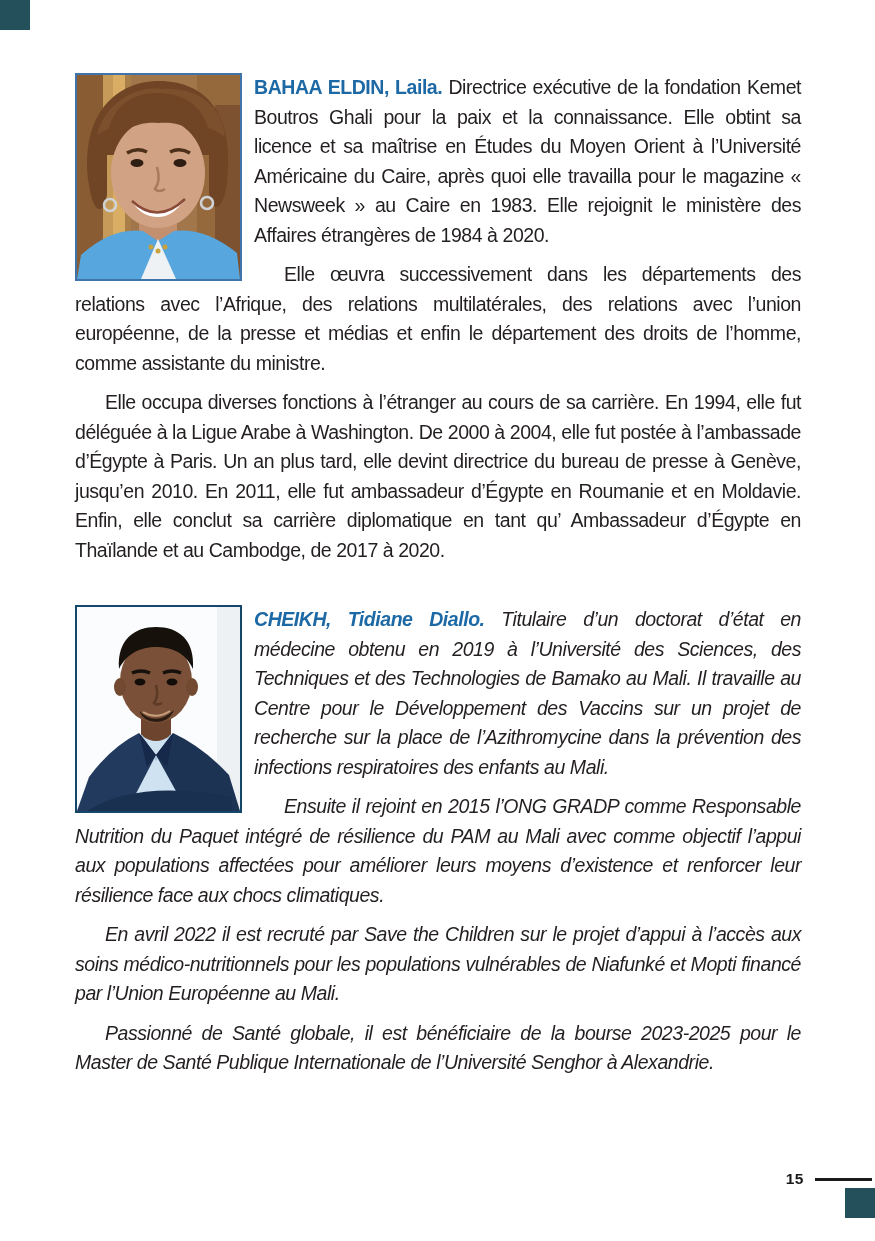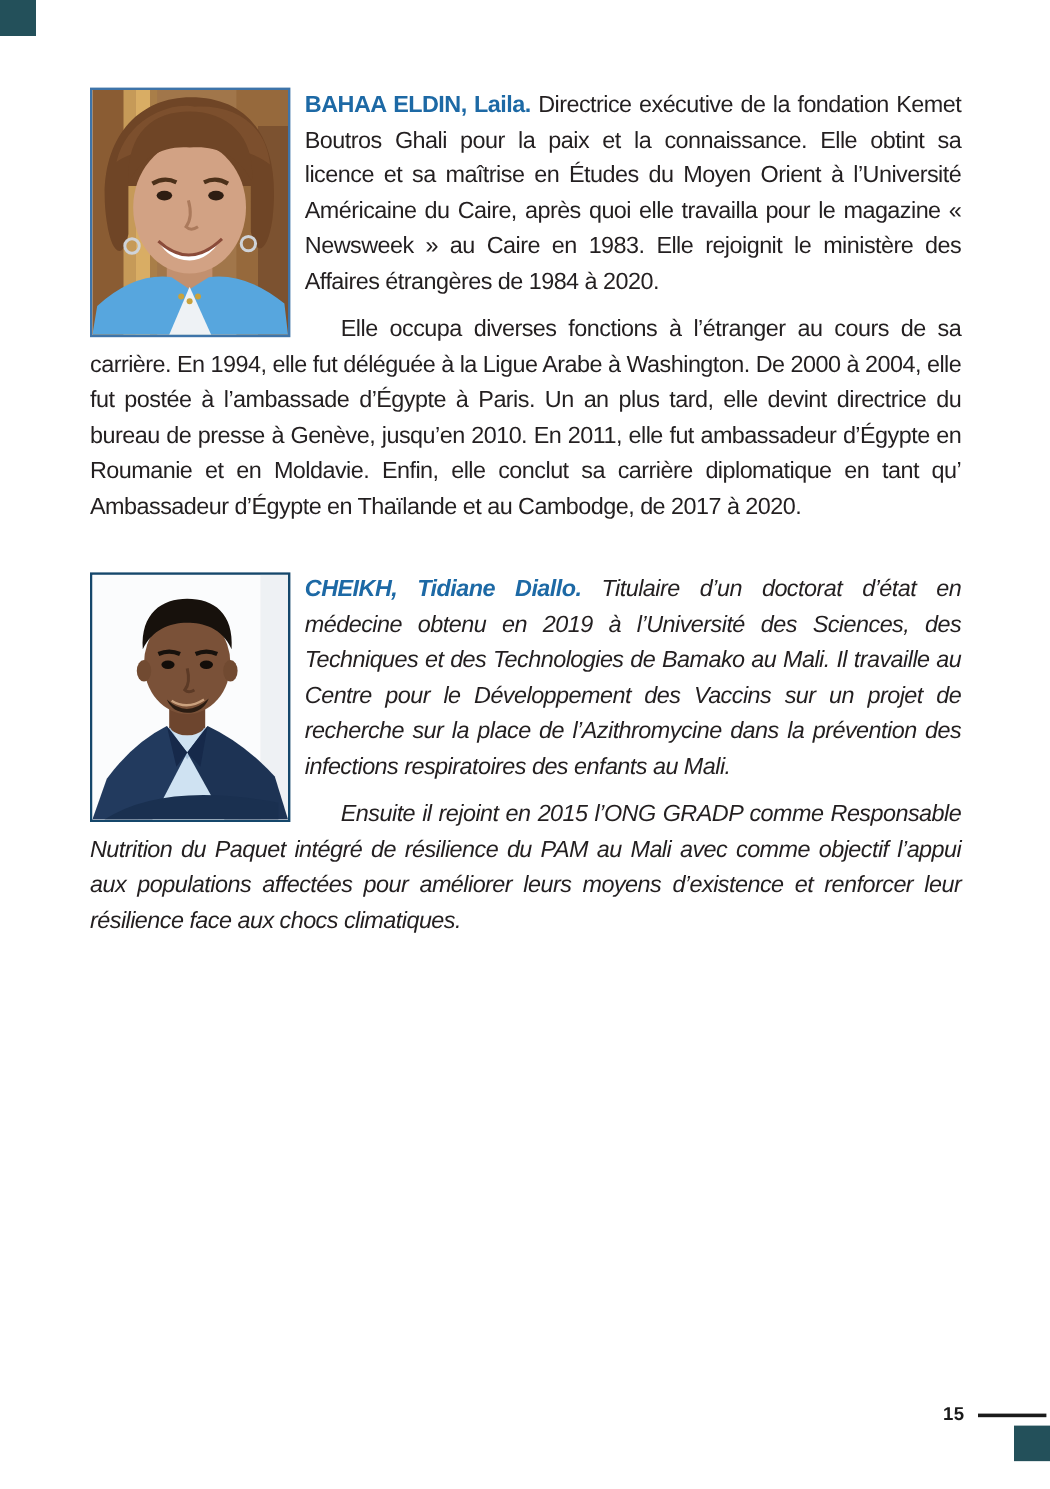--- a/index.html
+++ b/index.html
@@ -98,20 +98,21 @@
 
           <path d="M0,204 L4,180 Q35,152 66,156 L81,166 L97,156 Q128,152 160,178 L163,204 Z" fill="#57a6de"></path>
           <path d="M64,204 L81,164 L99,204 Z" fill="#eef2f5"></path>
 
           <circle cx="74" cy="172" r="2.5" fill="#c9a23c"></circle>
           <circle cx="81" cy="176" r="2.5" fill="#c9a23c"></circle>
           <circle cx="88" cy="172" r="2.5" fill="#c9a23c"></circle>
         </svg>
       </figure>
       <p class="para"><span class="bio-name">BAHAA ELDIN, Laila.</span> <span>Directrice exécutive de la fondation Kemet Boutros Ghali pour la paix et la connaissance. Elle obtint sa licence et sa maîtrise en Études du Moyen Orient à l’Université Américaine du Caire, après quoi elle travailla pour le magazine « Newsweek » au Caire en 1983. Elle rejoignit le ministère des Affaires étrangères de 1984 à 2020.</span></p>
+      <p class="para indented">Elle œuvra successivement dans les départements des relations avec l’Afrique, des relations multilatérales, des relations avec l’union européenne, de la presse et médias et enfin le département des droits de l’homme, comme assistante du ministre.</p>
       <p class="para indented">Elle occupa diverses fonctions à l’étranger au cours de sa carrière. En 1994, elle fut déléguée à la Ligue Arabe à Washington. De 2000 à 2004, elle fut postée à l’ambassade d’Égypte à Paris. Un an plus tard, elle devint directrice du bureau de presse à Genève, jusqu’en 2010. En 2011, elle fut ambassadeur d’Égypte en Roumanie et en Moldavie. Enfin, elle conclut sa carrière diplomatique en tant qu’ Ambassadeur d’Égypte en Thaïlande et au Cambodge, de 2017 à 2020.</p>
     </section>
 
     <section class="bio" id="bio-2">
       <figure class="photo-frame" style="margin:0 12px 8px 0;">
         <svg viewBox="0 0 163 204" aria-hidden="true">
           <rect x="0" y="0" width="163" height="204" fill="#fbfcfd"></rect>
           <rect x="140" y="0" width="23" height="204" fill="#eef1f4"></rect>
 
           <rect x="64" y="104" width="30" height="30" fill="#6d452e"></rect>
@@ -139,20 +140,22 @@
 
           <path d="M0,204 L12,170 Q34,140 62,126 L79,148 L50,204 Z" fill="#223a5e"></path>
           <path d="M163,204 L152,168 Q126,140 96,126 L79,148 L110,204 Z" fill="#1d3354"></path>
           <path d="M10,204 Q60,172 155,190 L155,204 Z" fill="#1a3050"></path>
           <path d="M62,126 L79,148 L70,160 Z" fill="#16294a"></path>
           <path d="M96,126 L79,148 L90,160 Z" fill="#16294a"></path>
         </svg>
       </figure>
       <p class="para"><span class="bio-name">CHEIKH, Tidiane Diallo.</span> <span>Titulaire d’un doctorat d’état en médecine obtenu en 2019 à l’Université des Sciences, des Techniques et des Technologies de Bamako au Mali. Il travaille au Centre pour le Développement des Vaccins sur un projet de recherche sur la place de l’Azithromycine dans la prévention des infections respiratoires des enfants au Mali.</span></p>
       <p class="para indented">Ensuite il rejoint en 2015 l’ONG GRADP comme Responsable Nutrition du Paquet intégré de résilience du PAM au Mali avec comme objectif l’appui aux populations affectées pour améliorer leurs moyens d’existence et renforcer leur résilience face aux chocs climatiques.</p>
+      <p class="para indented">En avril 2022 il est recruté par Save the Children sur le projet d’appui à l’accès aux soins médico-nutritionnels pour les populations vulnérables de Niafunké et Mopti financé par l’Union Européenne au Mali.</p>
+      <p class="para indented">Passionné de Santé globale, il est bénéficiaire de la bourse 2023-2025 pour le Master de Santé Publique Internationale de l’Université Senghor à Alexandrie.</p>
     </section>
 
   </div>
 
   <div class="footer">
     <span class="page-number">15</span>
     <span class="footer-rule"></span>
   </div>
 
 </div>

